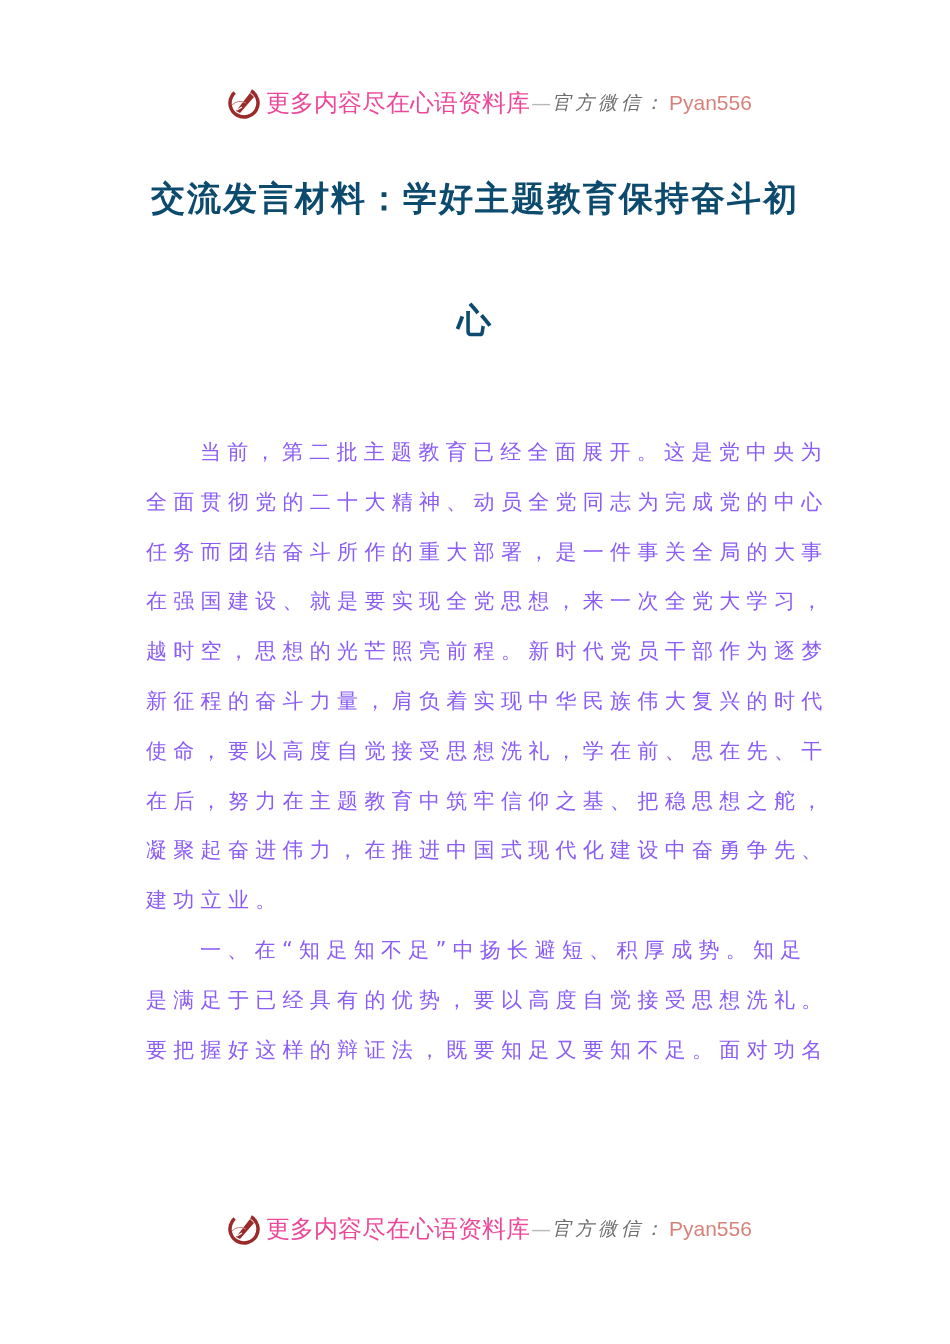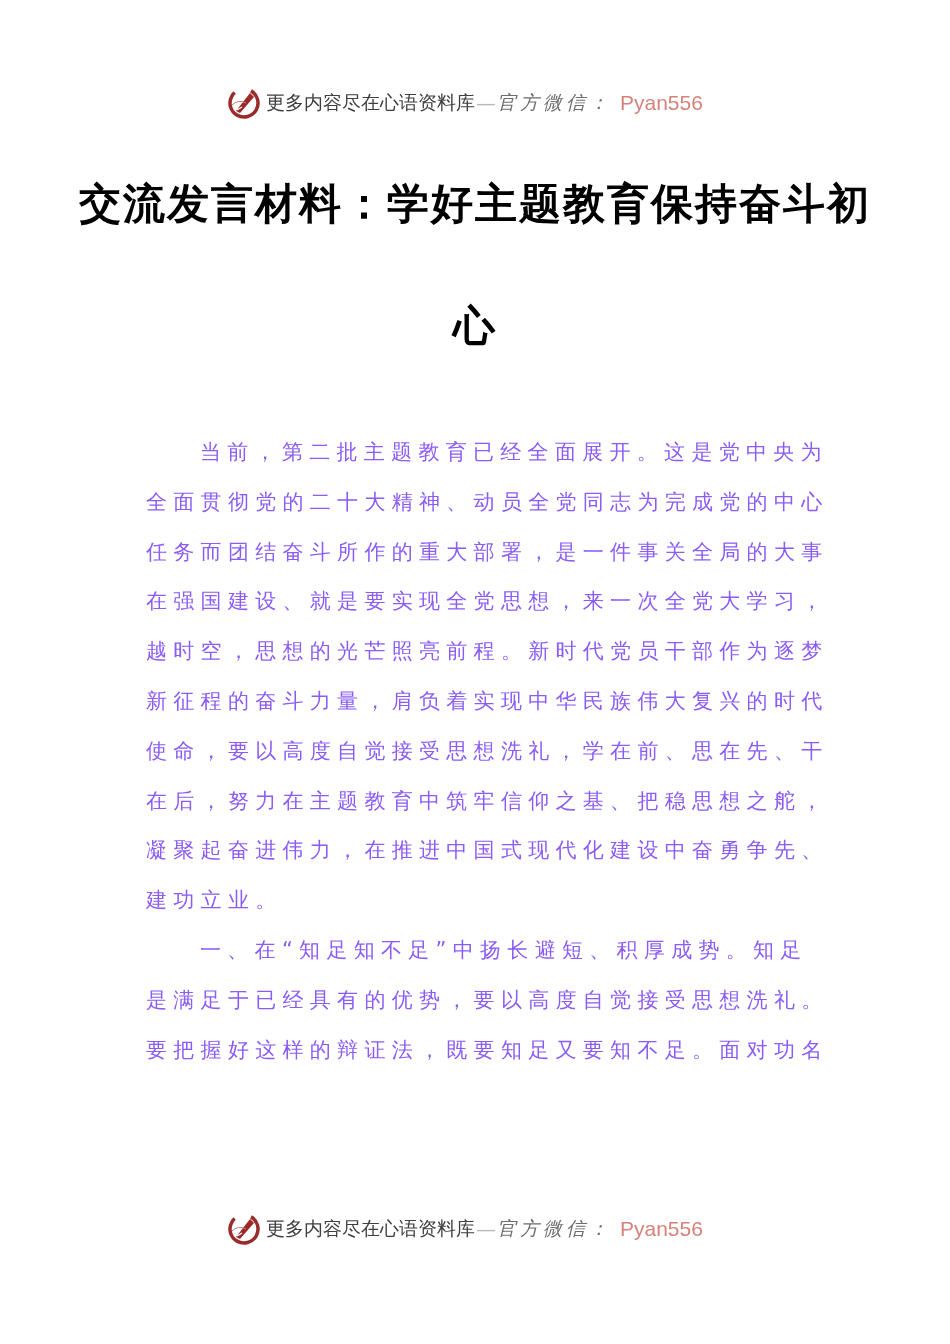--- a/index.html
+++ b/index.html
@@ -26,51 +26,51 @@
     .watermark.top { top: 83px; }
     .watermark.bottom { top: 1209px; }
     .wm-logo {
       width: 36px;
       height: 36px;
       margin-right: 4px;
       flex: 0 0 auto;
     }
     .wm-red {
       font-family: Liberation Sans, sans-serif;
-      font-size: 19px;
-      color: #404040;
+      font-size: 24px;
+      color: #ec4899;
       letter-spacing: 0px;
     }
     .wm-dash {
       font-size: 20px;
       color: #b8b8b8;
       margin: 0 1px;
     }
     .wm-gray {
       font-family: "DejaVu Serif", "Liberation Serif", serif;
       font-size: 19px;
       color: #6e6e6e;
       letter-spacing: 4px;
       font-style: italic;
     }
     .wm-id {
       font-family: "Liberation Sans", sans-serif;
       font-size: 21px;
       color: #d6827a;
-      margin-left: 8px;
+      margin-left: 2px;
     }
     .title {
       position: absolute;
       left: 0;
       width: 950px;
       text-align: center;
       font-family: "DejaVu Sans", sans-serif;
       font-weight: bold;
-      font-size: 42px;
-      color: #000000;
+      font-size: 34px;
+      color: #0c4a6e;
       letter-spacing: 2px;
     }
     .title.line1 { top: 176px; }
     .title.line2 { top: 298px; }
     .body-text {
       position: absolute;
       left: 146px;
       top: 428px;
       width: 662px;
       font-family: "DejaVu Sans", sans-serif;

